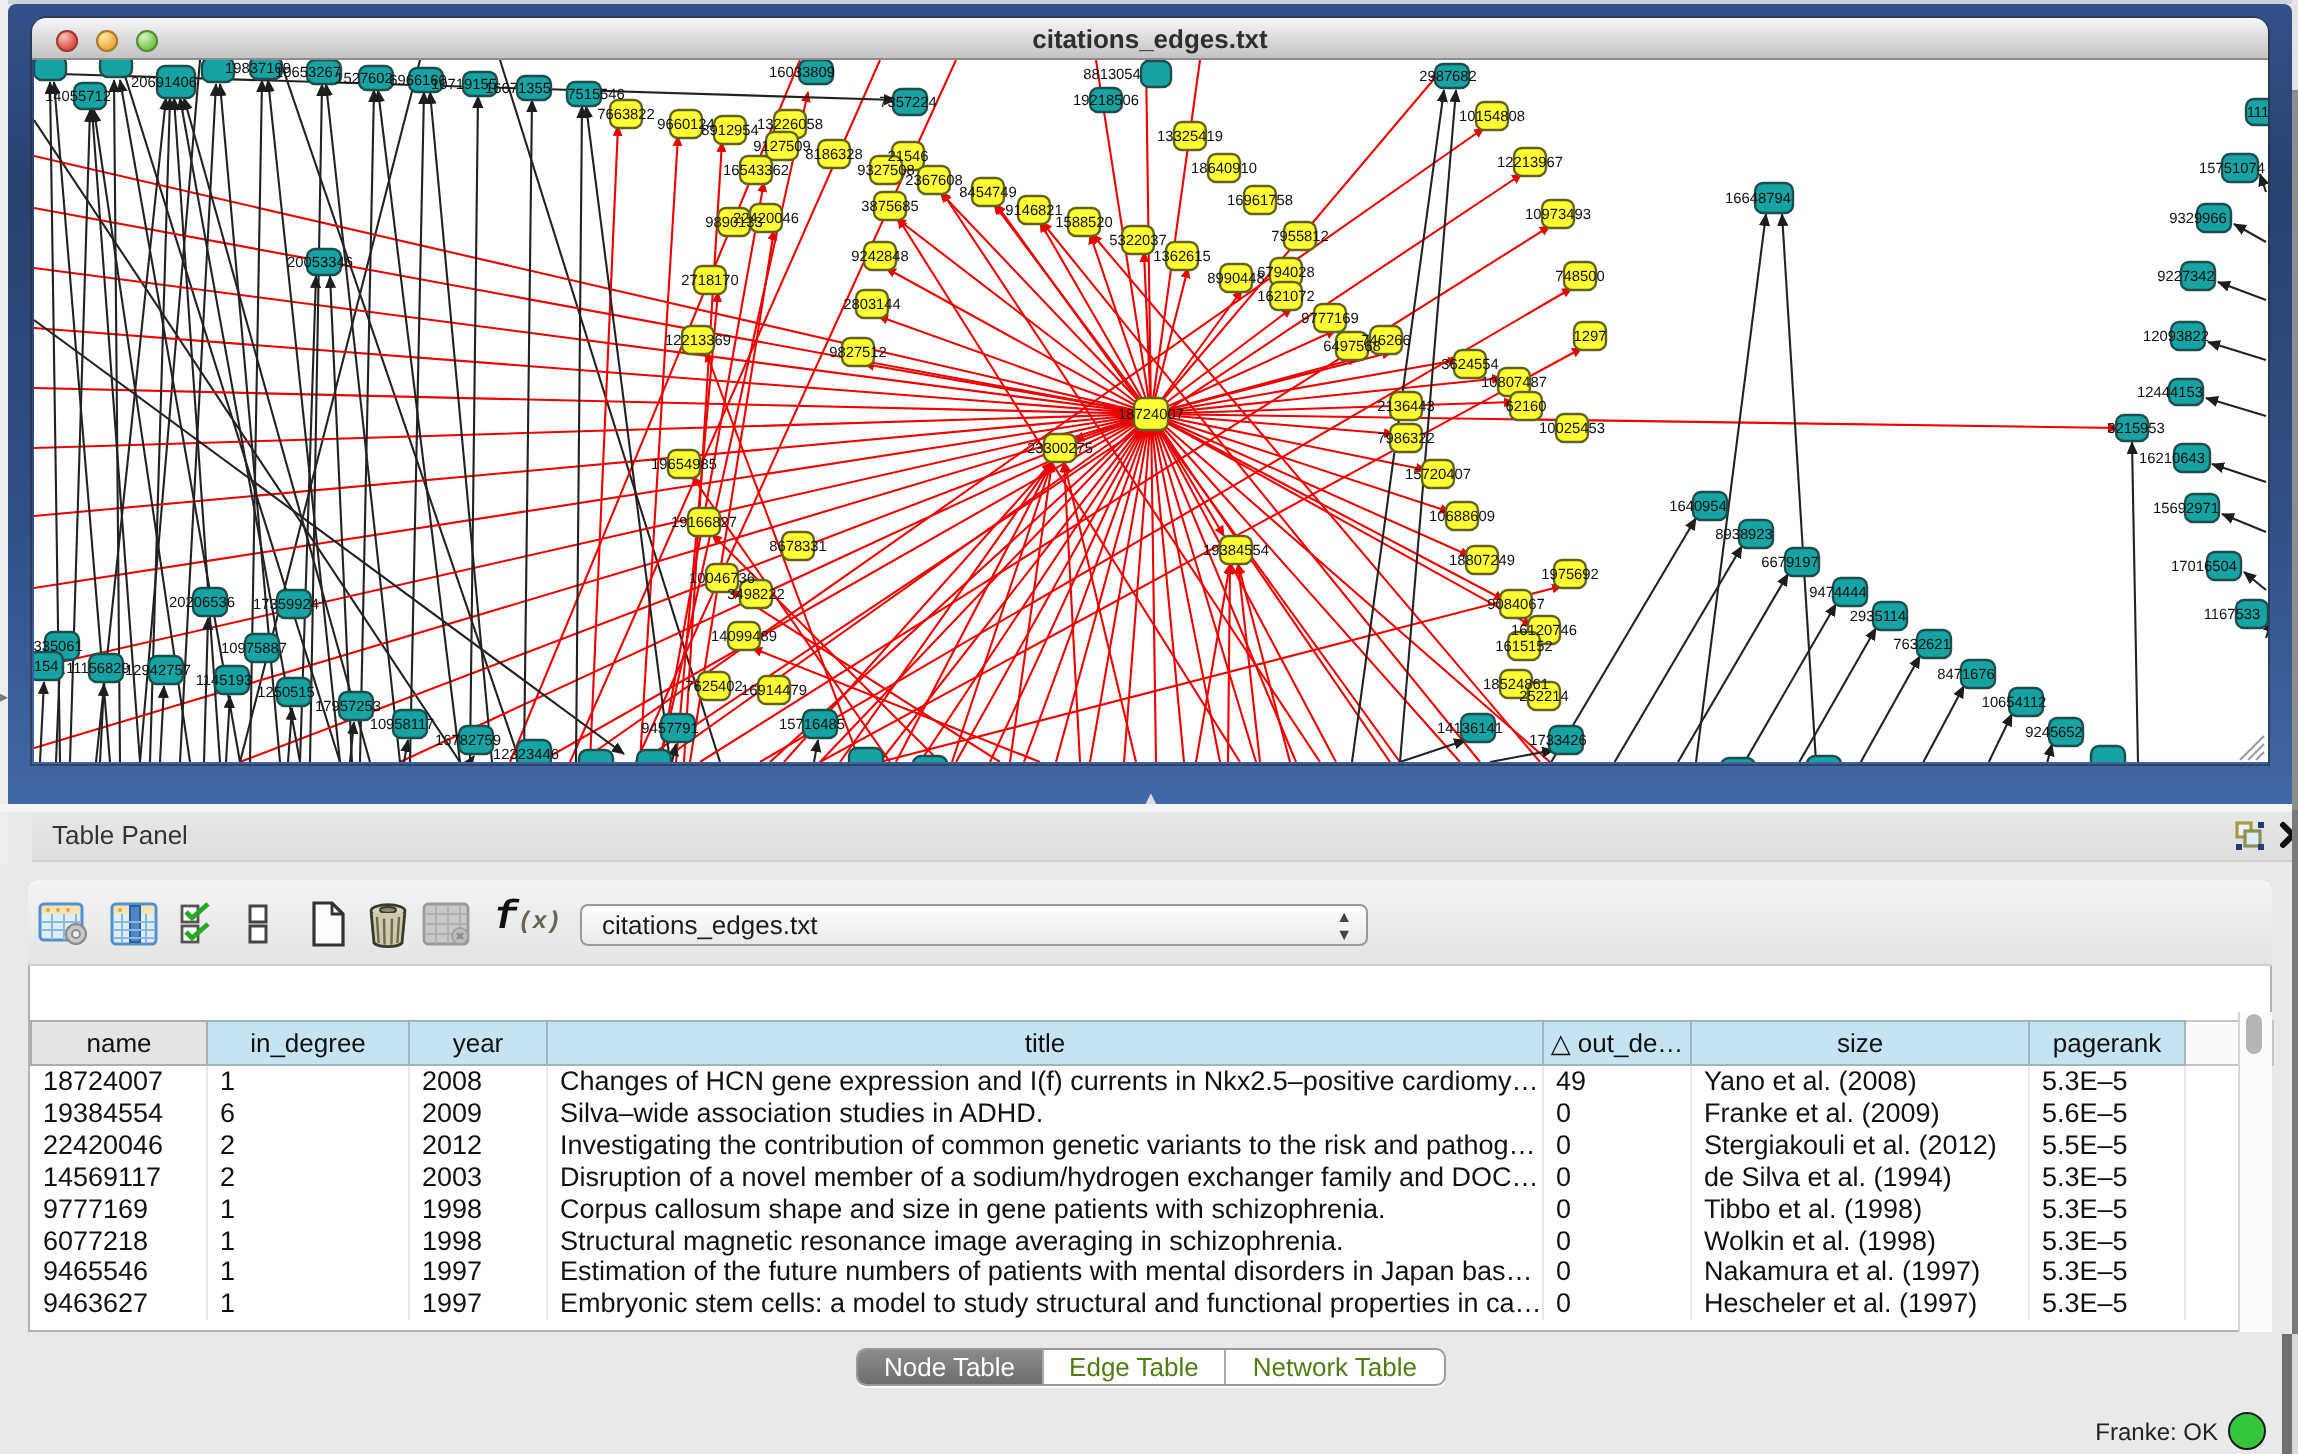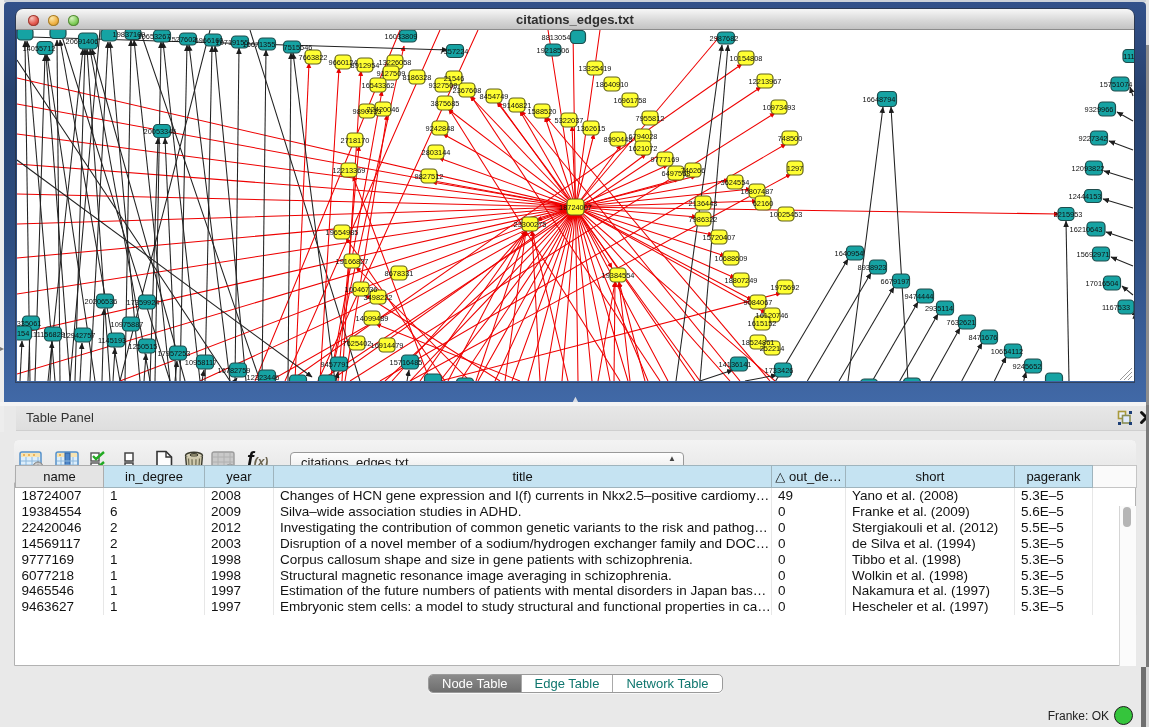--- a/index.html
+++ b/index.html
@@ -14,29 +14,29 @@
 #lightstrip{left:0;top:402px;width:1146px;height:4px;background:#f4f4f4}
 #tph{left:16px;top:406px;width:1146px;height:25px;background:linear-gradient(#e7e7e7,#dedede);border-bottom:1px solid #cfcfcf;font-size:13px;color:#333}
 #tph span{position:absolute;left:10px;top:4px}
 #panelbg{left:0;top:432px;width:1146px;height:295px;background:#e9e9e9}
 #subp{left:14px;top:440px;width:1122px;height:226px;border:1px solid #b2b2b2;border-radius:4px 4px 0 0;background:#fff}
 #toolbar{left:14px;top:440px;width:1122px;height:43px;border-radius:4px 4px 0 0;background:linear-gradient(#f3f3f3,#e4e4e4);border-bottom:1px solid #cfcfcf}
 .ticon{position:absolute;top:450px}
 #combo{left:290px;top:452px;width:394px;height:21px;border:1px solid #999;border-radius:4px;background:linear-gradient(#fefefe,#e9e9e9);font-size:13px;color:#1a1a1a;line-height:19px;padding-left:10px}
 #combo .ud{position:absolute;right:7px;top:1px;font-size:8px;color:#444;line-height:9px}
 table{border-collapse:collapse;table-layout:fixed;font-size:13.5px;color:#111}
-#tbl{left:15px;top:465px;width:1121px}
+#tbl{left:15px;top:510px;width:1121px}
 th{height:22px;background:#c5e3f2;border:1px solid #9fb4bd;font-weight:normal;font-size:13px;padding:0}
 th.g{background:#e4e4e4;border-color:#adadad}
 th.w{background:#fafafa;border-color:#c5c5c5;border-left:none}
 td{height:15.9px;line-height:15.9px;padding:0 0 0 6px;white-space:nowrap;overflow:hidden;text-overflow:ellipsis;border-right:1px solid #e7e7e7}
 #scr{left:1119px;top:506px;width:17px;height:160px;background:#fbfbfb;border-left:1px solid #d5d5d5}
 #thumb{left:1123px;top:507px;width:8px;height:20px;background:#b5b5b5;border-radius:5px}
 #tabs{left:428px;top:674px;height:19px;border:1px solid #9a9a9a;border-radius:5px;overflow:hidden;display:flex;font-size:13px;line-height:17px;background:#fff;box-shadow:0 1px 0 rgba(255,255,255,.7)}
-.seg{padding:0 13px;color:#0f766e}
+.seg{padding:0 13px;color:#4d7c0f}
 .seg.on{background:linear-gradient(#8b8b8b,#6e6e6e);color:#fff}
 .seg+.seg{border-left:1px solid #a9a9a9}
 #mem{right:40px;top:709px;font-size:12px;color:#222}
 #memdot{left:1114px;top:706px;width:19px;height:19px;border-radius:50%;background:#35c53c;border:1.5px solid #1c1c1c}
 #redge1{left:1146px;top:0;width:3px;height:727px;background:#e3e3e3}
 #redge2{left:1146px;top:45px;width:3px;height:360px;background:#8d8d8d}
 #redge3{left:1146px;top:405px;width:3px;height:262px;background:#7a7a7a}
 #redge4{left:1141px;top:667px;width:5px;height:60px;background:#6f6f6f}
 #redge5{left:1146px;top:667px;width:3px;height:60px;background:#d9d9d9}
 #ledge{left:0;top:0;width:4px;height:727px;background:#ededed}
@@ -498,41 +498,41 @@
       <ellipse cx="11" cy="5" rx="4" ry="1.5" fill="#8f8a6d" stroke="#3a3a2e"></ellipse>
       <path d="M2.6 6.5L4 21.5c2 2.4 12 2.4 14 0l1.4-15" fill="#cfc9ad" stroke="#3a3a2e" stroke-width="1.4"></path>
       <path d="M5.5 8.5l.8 13M9 9.3l.3 13M13 9.3l-.3 13M16.5 8.5l-.8 13" stroke="#6e6a52" stroke-width="1.2"></path>
     </svg></div>
 <div class="abs ticon" style="left:211px;top:451px"><svg width="24" height="22" viewBox="0 0 24 22">
       <rect x="1" y="1" width="22" height="20" rx="2" fill="#c9c9c9" stroke="#9b9b9b" stroke-width="1.4"></rect>
       <path d="M2 6h20M2 11h20M2 16h20M7 2v19M13 2v19M19 2v19" stroke="#b0b0b0"></path>
       <circle cx="19" cy="17" r="4" fill="#bdbdbd" stroke="#a0a0a0"></circle>
       <path d="M17.5 15.5l3 3M20.5 15.5l-3 3" stroke="#8f8f8f" stroke-width="1.3"></path>
     </svg></div>
-<div class="abs" style="left:247px;top:448px;font-style:italic;font-family:Liberation Sans, sans-serif;color:#111"><span style="font-size:20px;font-weight:bold">f</span><span style="font-size:12px;font-weight:bold;color:#6b6450">(x)</span></div>
+<div class="abs" style="left:247px;top:448px;font-style:italic;font-family:Liberation Mono, monospace;color:#111"><span style="font-size:20px;font-weight:bold">f</span><span style="font-size:12px;font-weight:bold;color:#6b6450">(x)</span></div>
 <div class="abs" id="combo">citations_edges.txt<span class="ud">▲<br>▼</span></div>
 <table class="abs" id="tbl">
     <colgroup>
       <col style="width:88px">
       <col style="width:101px">
       <col style="width:69px">
       <col style="width:498px">
       <col style="width:74px">
       <col style="width:169px">
       <col style="width:78px">
       <col style="width:44px">
     </colgroup>
 <tbody>
       <tr>
         <th class="g">name</th>
         <th>in_degree</th>
         <th>year</th>
         <th>title</th>
         <th>△ out_de…</th>
-        <th>short</th>
+        <th>size</th>
         <th>pagerank</th>
         <th class="w"></th>
       </tr>
 <tr>
         <td>18724007</td>
         <td>1</td>
         <td>2008</td>
         <td>Changes of HCN gene expression and I(f) currents in Nkx2.5–positive cardiomyocytes</td>
         <td>49</td>
         <td>Yano et al. (2008)</td>

